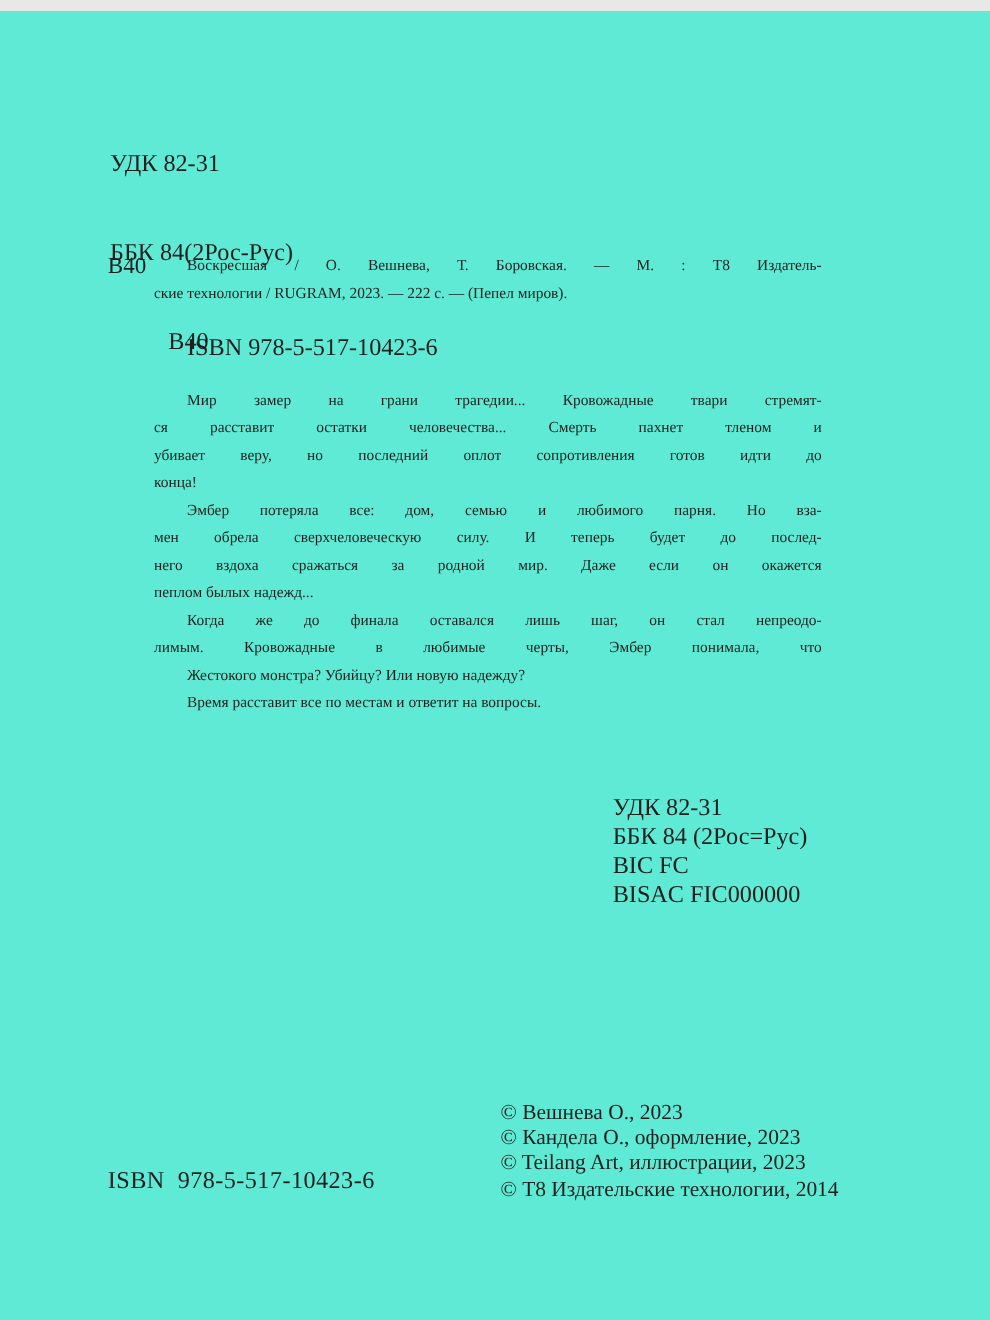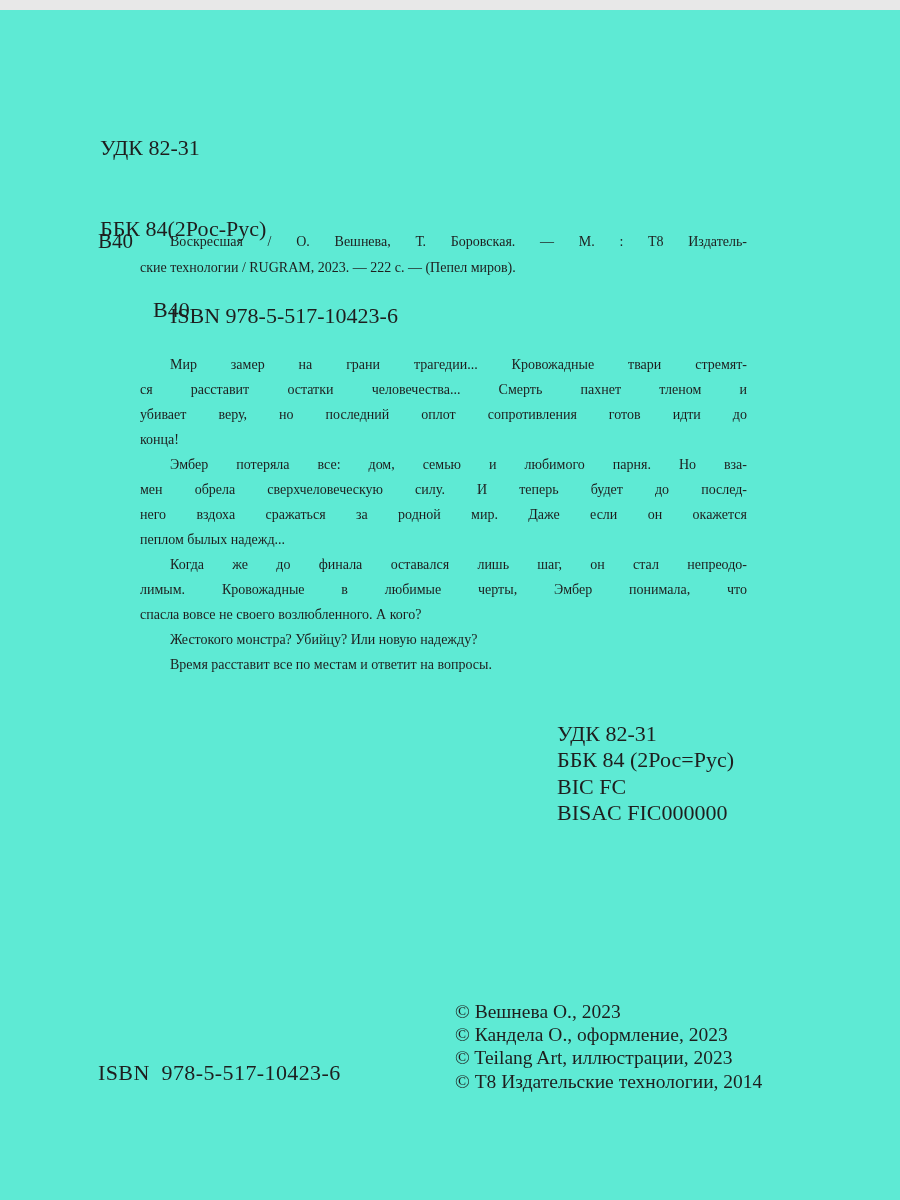--- a/index.html
+++ b/index.html
@@ -108,21 +108,20 @@
       <div class="line first">Мир замер на грани трагедии... Кровожадные твари стремят-</div>
       <div class="line">ся расставит остатки человечества... Смерть пахнет тленом и</div>
       <div class="line">убивает веру, но последний оплот сопротивления готов идти до</div>
       <div class="line last">конца!</div>
       <div class="line first">Эмбер потеряла все: дом, семью и любимого парня. Но вза-</div>
       <div class="line">мен обрела сверхчеловеческую силу. И теперь будет до послед-</div>
       <div class="line">него вздоха сражаться за родной мир. Даже если он окажется</div>
       <div class="line last">пеплом былых надежд...</div>
       <div class="line first">Когда же до финала оставался лишь шаг, он стал непреодо-</div>
       <div class="line">лимым. Кровожадные в любимые черты, Эмбер понимала, что</div>
-      <div class="line last">спасла вовсе не своего возлюбленного. А кого?</div>
       <div class="line first last">Жестокого монстра? Убийцу? Или новую надежду?</div>
       <div class="line first last">Время расставит все по местам и ответит на вопросы.</div>
     </div>
 
   <div class="blk right-codes">
     <div>УДК 82-31</div>
     <div>ББК 84 (2Рос=Рус)</div>
     <div>BIC FC</div>
     <div>BISAC FIC000000</div>
   </div>

